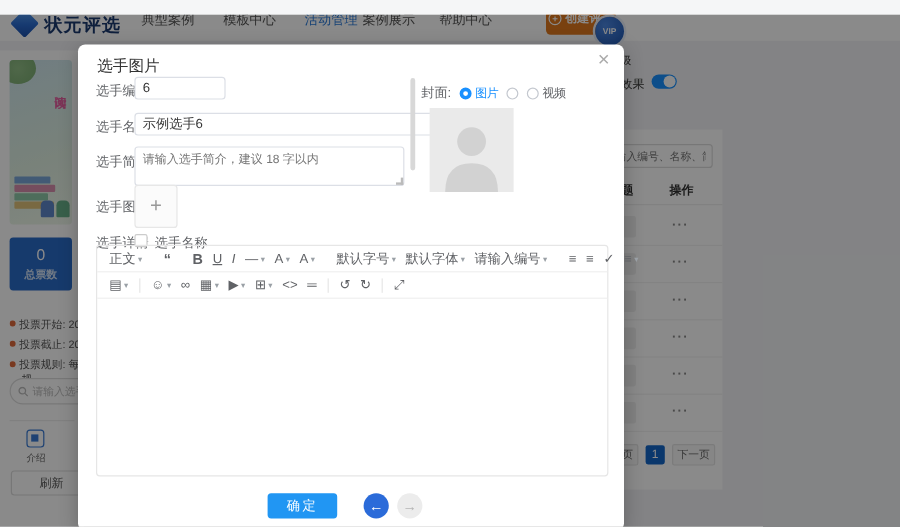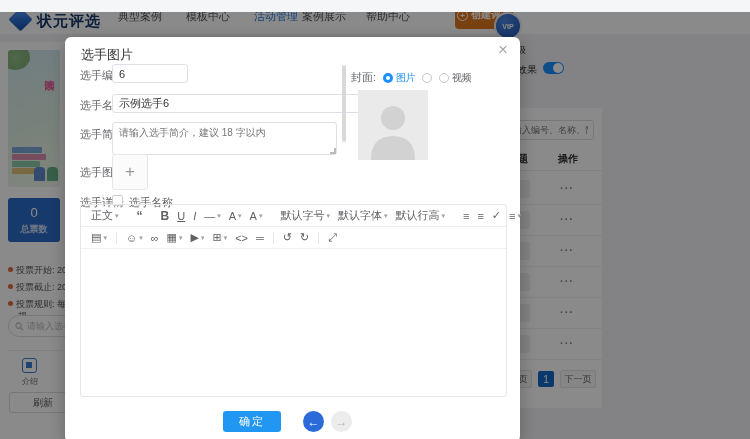--- a/index.html
+++ b/index.html
@@ -291,21 +291,21 @@
         <span class="vsep"></span>
         <span class="ti">
             <span>默认字号</span>
             <span class="crt">▾</span>
           </span>
         <span class="ti">
             <span>默认字体</span>
             <span class="crt">▾</span>
           </span>
         <span class="ti">
-            <span>默认行高</span>
+            <span>请输入编号</span>
             <span class="crt">▾</span>
           </span>
         <span class="vsep"></span>
         <span class="ti">≡</span>
         <span class="ti">≡</span>
         <span class="ti">
             <span class="boxchk">✓</span>
           </span>
         <span class="ti">
             <span>≡</span>

